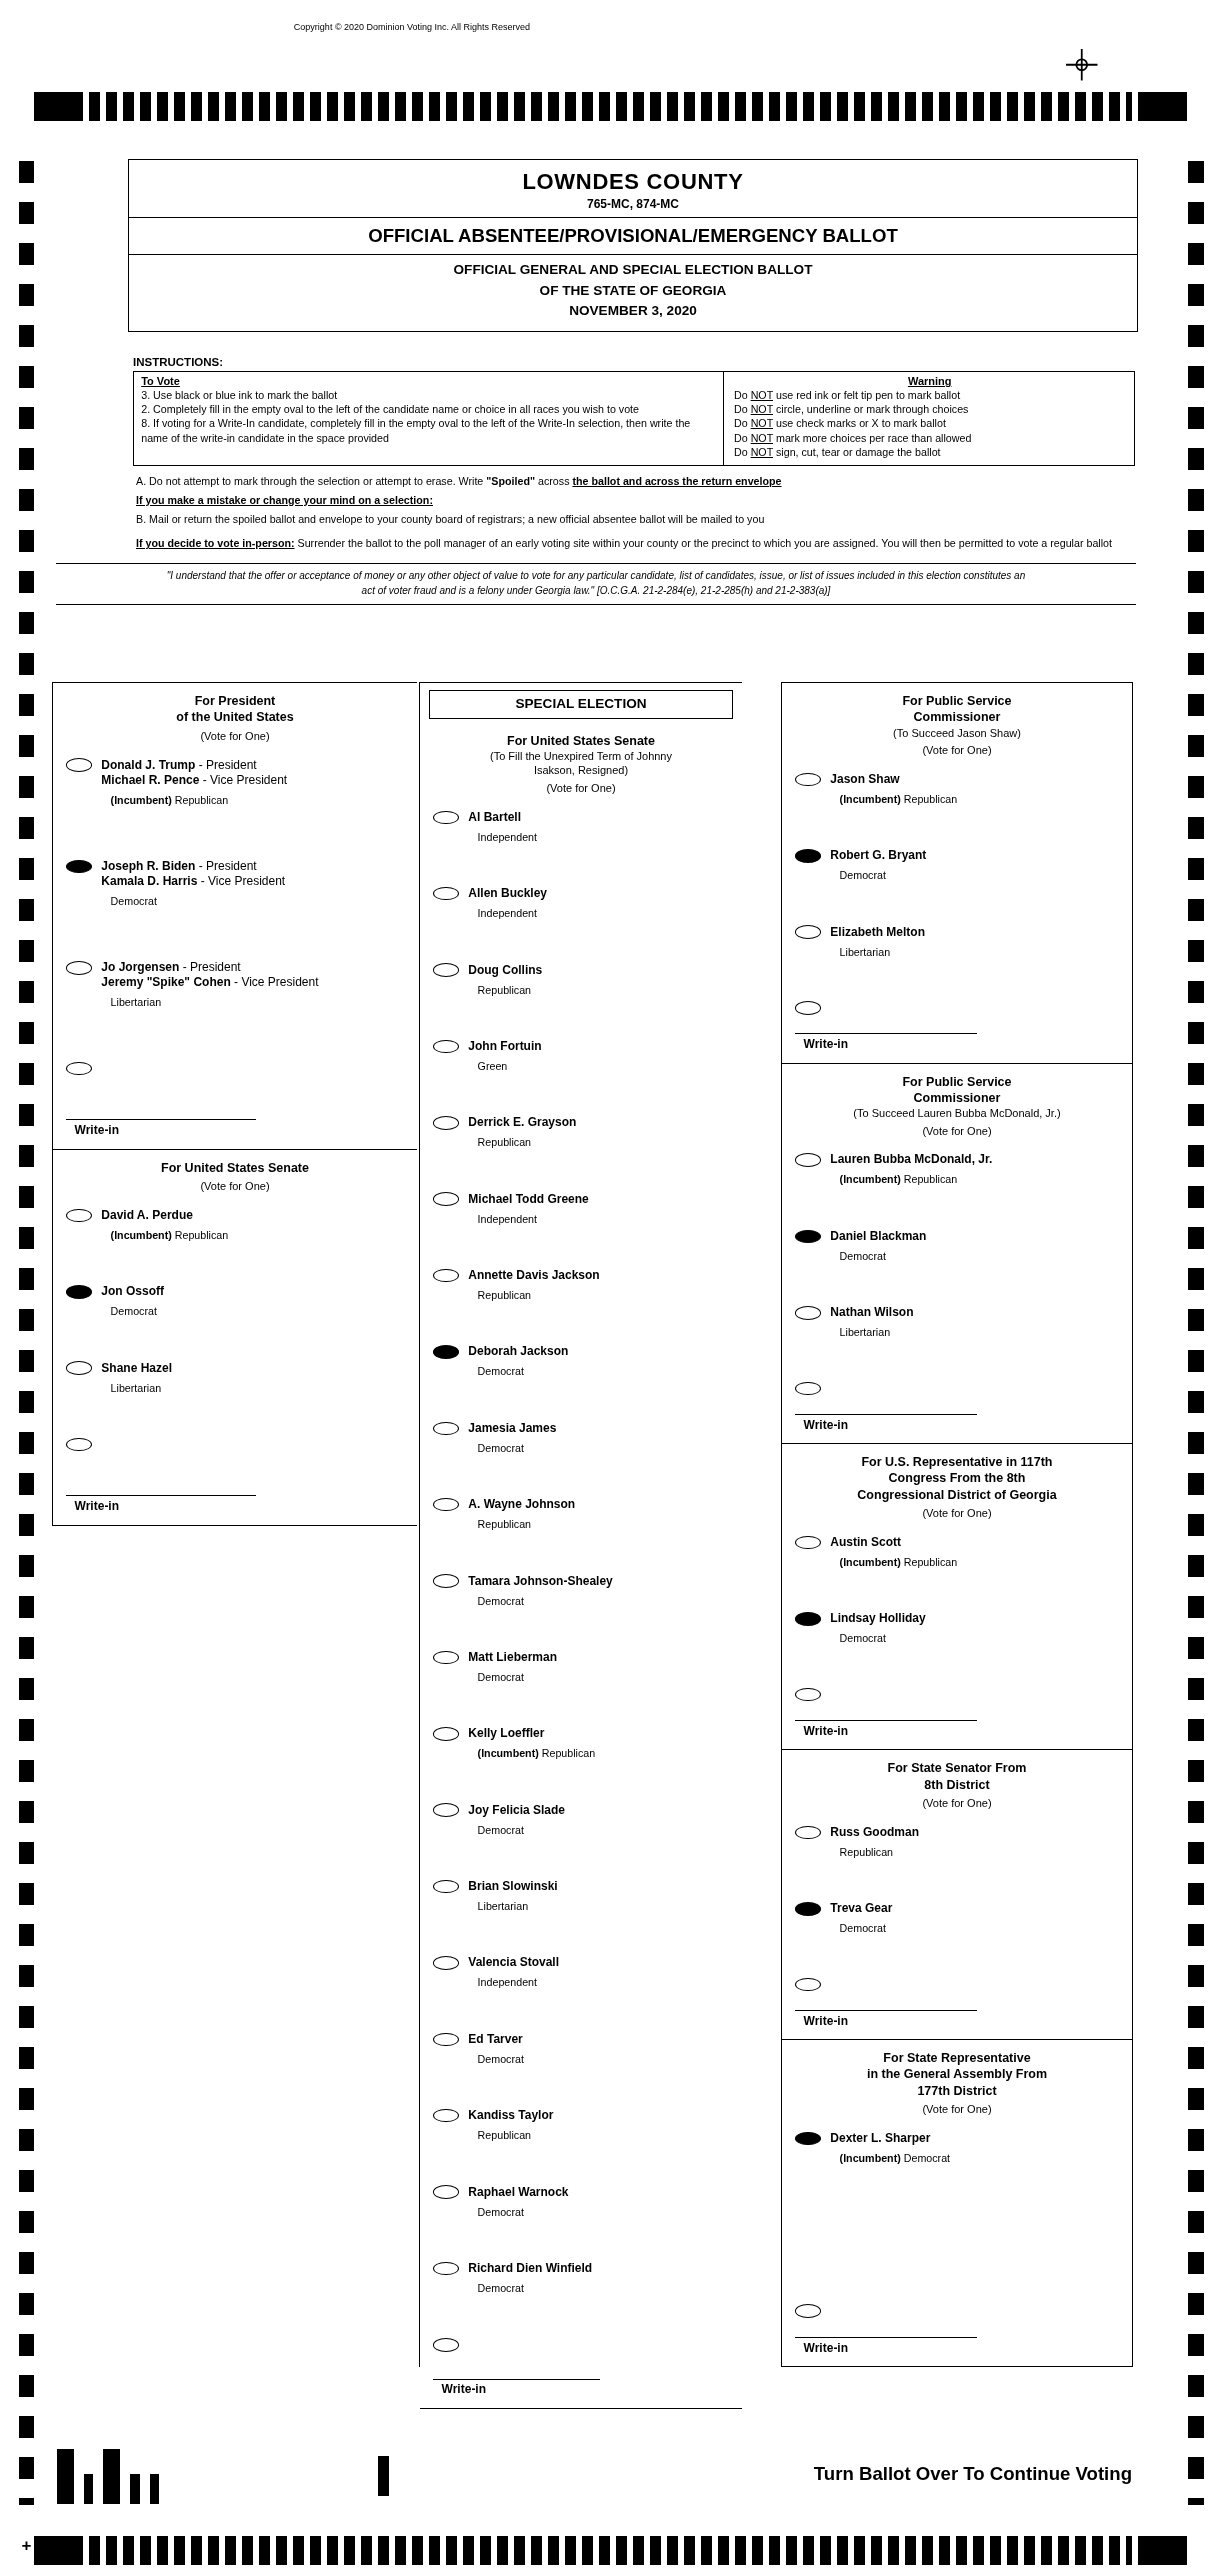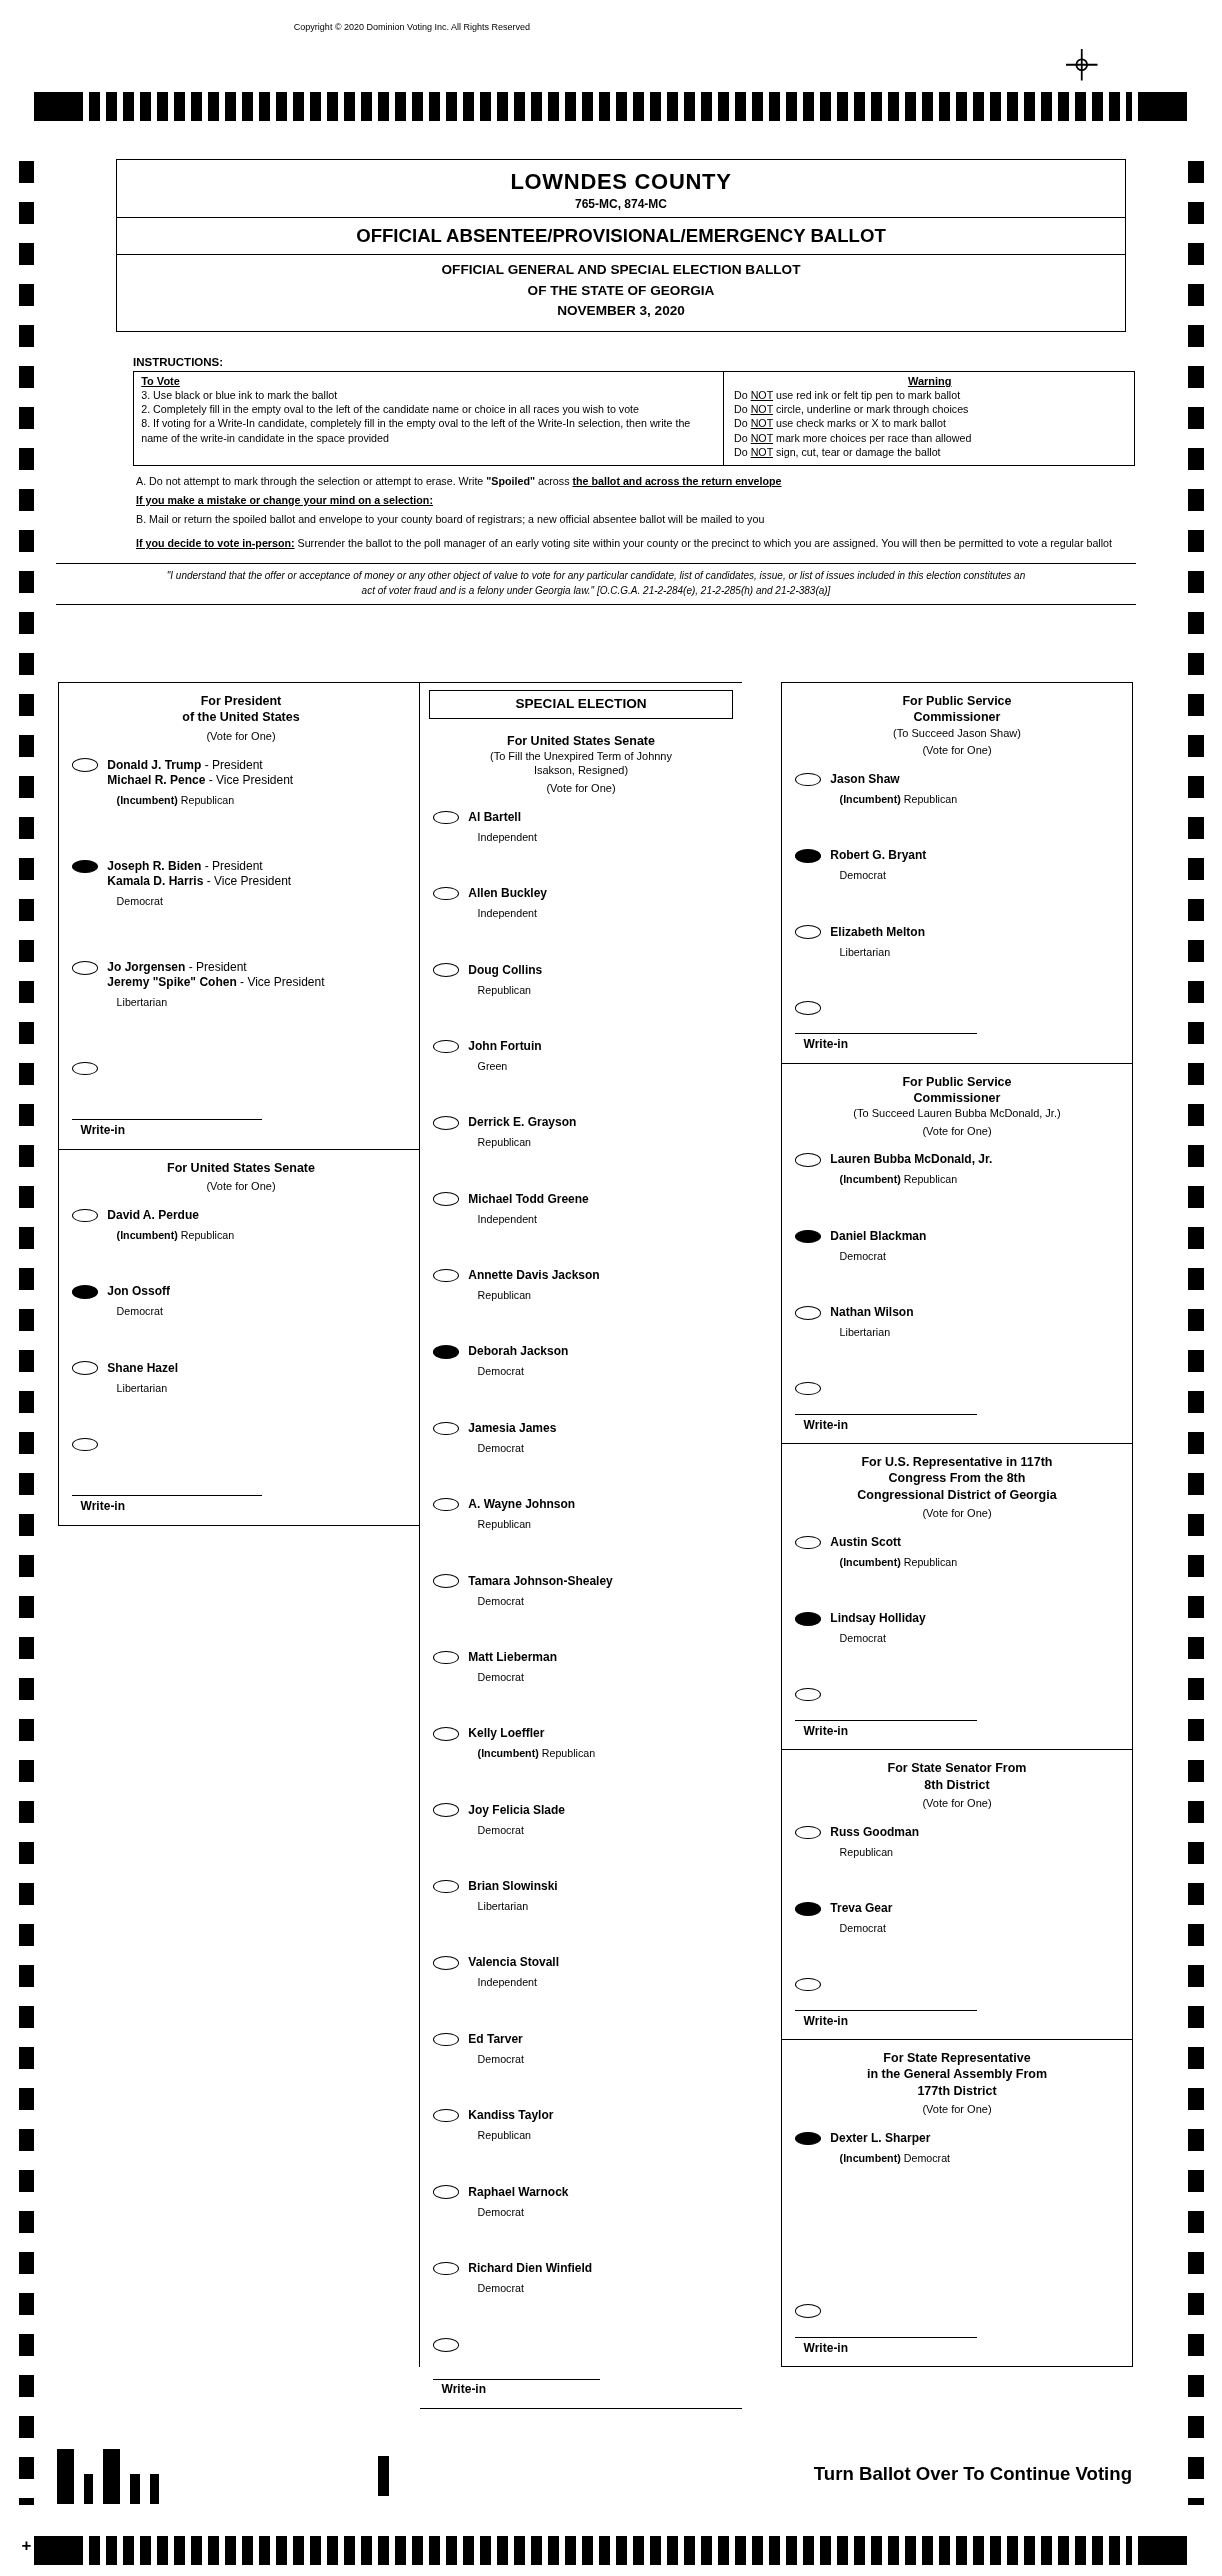--- a/index.html
+++ b/index.html
@@ -15,21 +15,21 @@
   .timing{position:absolute;left:34px;width:1153px;height:29px;display:flex;align-items:stretch;}
   .timing-top{top:92px;}
   .timing-bottom{top:2536px;}
   .tblock{width:49px;background:#000;}
   .tbars{flex:1;margin:0 6.4px;background:repeating-linear-gradient(to right,#000 0 10.7px,transparent 10.7px 17px);}
   .edge-marks{position:absolute;top:161px;width:15.8px;height:2344px;background:repeating-linear-gradient(to bottom,#000 0 21.5px,transparent 21.5px 41px);}
   .edge-left{left:18.6px;}
   .edge-right{left:1188px;}
 
   
-  .header-box{position:absolute;top:159px;left:116px;width:1010px;box-sizing:border-box;border:1.4px solid #000;text-align:center;}
+  .header-box{position:absolute;top:159px;left:128px;width:1010px;box-sizing:border-box;border:1.4px solid #000;text-align:center;}
   .county{font-size:22px;font-weight:bold;letter-spacing:0.7px;padding-top:8.6px;}
   .codes{font-size:12px;font-weight:bold;margin-top:2.1px;padding-bottom:6.4px;}
   .hr{border-top:1.4px solid #000;}
   .ballot-title{font-size:18.6px;font-weight:bold;padding:7.2px 0 6.4px;}
   .election-title{font-size:13.6px;font-weight:bold;line-height:1.5;}
   .election-first{padding-top:5.7px;}
   .election-date{padding-bottom:9.3px;}
 
   
   .instructions{position:absolute;top:356px;left:56px;width:1080px;}
@@ -40,21 +40,21 @@
   .cell-title{font-weight:bold;text-decoration:underline;font-size:11px;margin-bottom:0.7px;}
   .warning-cell .cell-title{text-align:center;text-decoration:underline;}
   .instr-item{font-size:10.7px;line-height:1.32;}
   .mistake{margin:8.6px 0 0 80px;font-size:10.7px;line-height:1.3;}
   .mistake .rich{margin-bottom:5px;}
   .inperson{margin-top:10.7px;}
   .legal{margin-top:11.5px;border-top:1.4px solid #000;border-bottom:1.4px solid #000;padding:5.7px 107px;box-sizing:border-box;text-align:center;font-style:italic;font-size:10px;line-height:1.45;}
 
   
   .ballot-col{position:absolute;top:682px;box-sizing:border-box;border-top:1.4px solid #000;display:flex;flex-direction:column;background:#fff;}
-  #col1{left:58px;width:365px;border-left:1.4px solid #000;}
+  #col1{left:52px;width:365px;border-left:1.4px solid #000;}
   #col2{left:419px;width:323px;border-left:1.4px solid #000;height:1685px;}
   #col3{left:781px;width:352px;border-left:1.4px solid #000;border-right:1.4px solid #000;height:1685px;}
   .contest{border-bottom:1.4px solid #000;padding-bottom:4.3px;}
   .contest:last-child{flex:1;display:flex;flex-direction:column;}
   .banner{margin:7.2px 8.6px 4.3px;border:1.4px solid #000;padding:5px 0 6.4px;font-weight:bold;font-size:13.6px;text-align:center;}
   .contest-header{padding:10px 5.7px 0;text-align:center;}
   .title-line{font-weight:bold;font-size:12.5px;line-height:1.3;}
   .subtitle-line{font-size:11px;line-height:1.3;}
   .vote-for{font-size:11px;margin-top:4.3px;margin-bottom:15.8px;}
   .candidate-row{display:flex;align-items:flex-start;margin:0 5.7px 42px 13px;gap:9.3px;}

